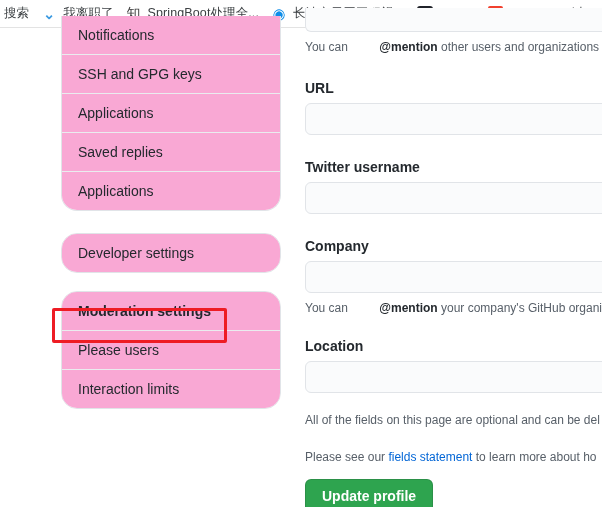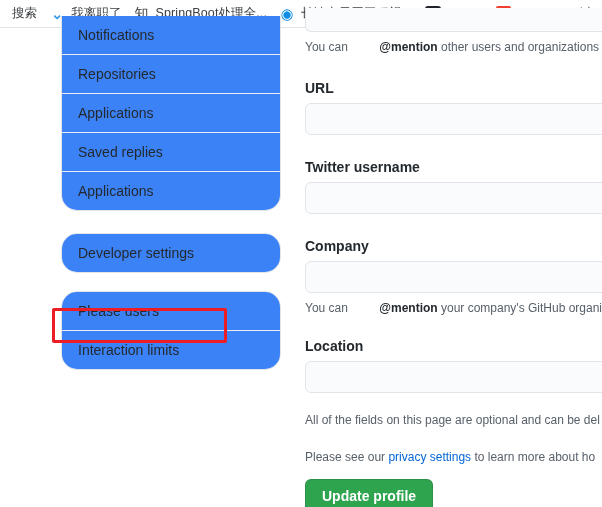--- a/index.html
+++ b/index.html
@@ -111,21 +111,21 @@
     border-top-left-radius: 0;
     border-top-right-radius: 0;
   }
   .nav-item {
     height: 38px;
     line-height: 38px;
     padding: 0 16px;
     font-size: 14px;
     color: #24292e;
     border-bottom: 1px solid #eaecef;
-    background: #3b82f6;
+    background: #f9a8d4;
     white-space: nowrap;
     overflow: hidden;
     text-overflow: ellipsis;
     cursor: pointer;
   }
   .nav-item:last-child { border-bottom: none; }
   .nav-item.header-item {
     font-weight: bold;
     color: #24292e;
     cursor: default;
@@ -223,21 +223,21 @@
     border-top: none;
     border-bottom-left-radius: 6px;
     border-bottom-right-radius: 6px;
   }
 </style>
 </head>
 <body>
 
 <div class="bookmarks-bar">
 
-  <div class="bm-item" style="padding-left:12px;">
+  <div class="bm-item" style="padding-left:4px;">
     <span class="bm-label">搜索</span>
   </div>
 
   <div class="bm-item">
     <span class="bm-ico ico-chevrons">⌄</span>
     <span class="bm-label">我离职了</span>
   </div>
 
   <div class="bm-item">
     <span class="bm-ico ico-zhihu">知</span>
@@ -263,21 +263,21 @@
 
 <div class="page">
 
   <div class="sidebar">
 
     <div class="nav-group group-top">
       <div class="nav-item">
         <span>Notifications</span>
       </div>
       <div class="nav-item">
-        <span>Repositories</span>
+        <span>SSH and GPG keys</span>
       </div>
       <div class="nav-item">
         <span>Applications</span>
       </div>
       <div class="nav-item">
         <span>Saved replies</span>
       </div>
       <div class="nav-item">
         <span>Applications</span>
       </div>
@@ -287,20 +287,23 @@
 
     <div class="nav-group">
       <div class="nav-item">
         <span>Developer settings</span>
       </div>
     </div>
 
     <div class="group-spacer-sm"></div>
 
     <div class="nav-group">
+      <div class="nav-item header-item">
+        <span>Moderation settings</span>
+      </div>
       <div class="nav-item">
         <span>Please users</span>
       </div>
       <div class="nav-item">
         <span>Interaction limits</span>
       </div>
     </div>
 
   </div>
 
@@ -338,21 +341,21 @@
     <div class="gap-21"></div>
 
     <div class="field-block">
       <label class="f-label">Location</label>
       <input class="f-input" type="text" value="" style="">
     </div>
 
     <div class="legal">
       <span>All of the fields on this page are optional and can be del</span><br>
       <br>
-      <span>Please see our </span><a href="#">privacy settings</a><span> to learn more about ho</span>
+      <span>Please see our </span><a href="#">fields statement</a><span> to learn more about ho</span>
     </div>
 
     <button class="btn-primary">Update profile</button>
 
   </div>
 
 </div>
 
 <div class="anno-box"></div>
 

